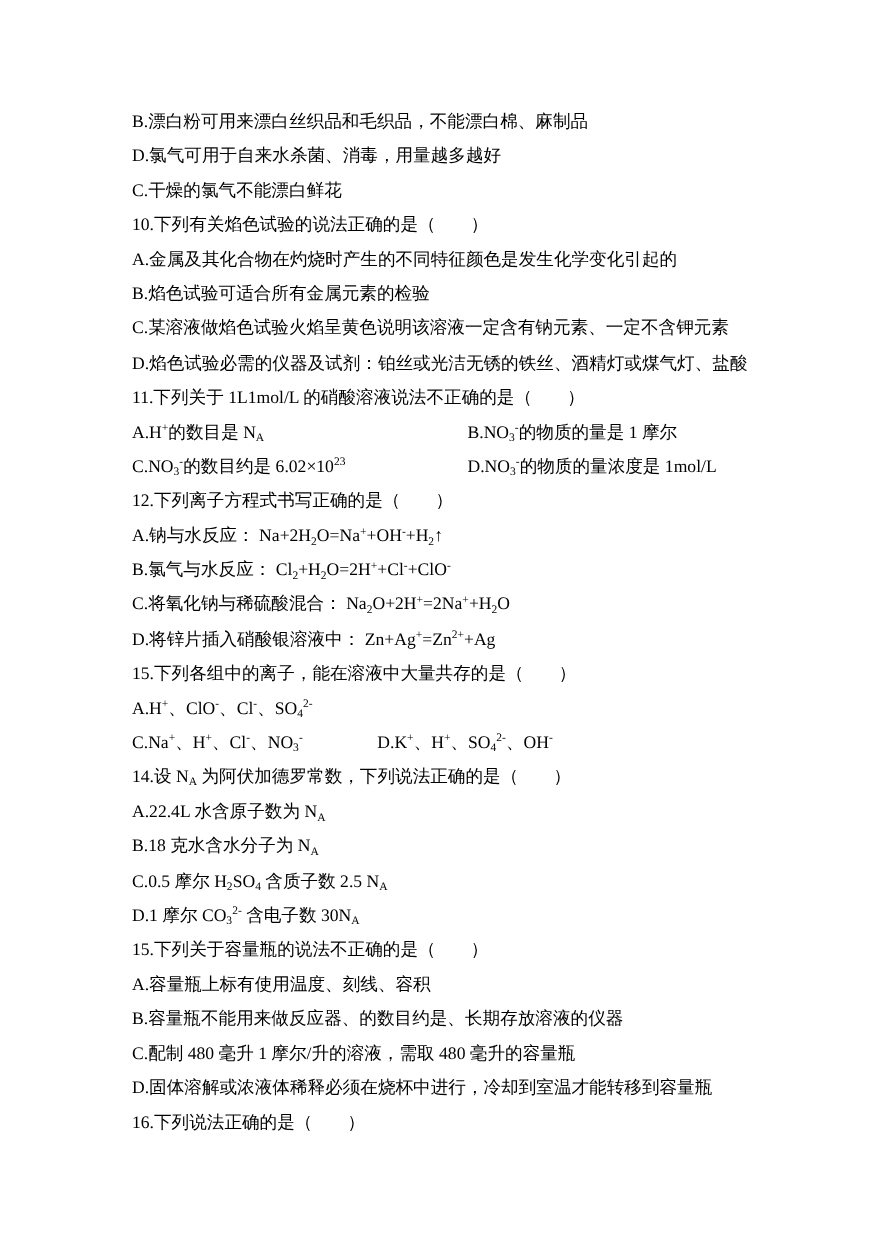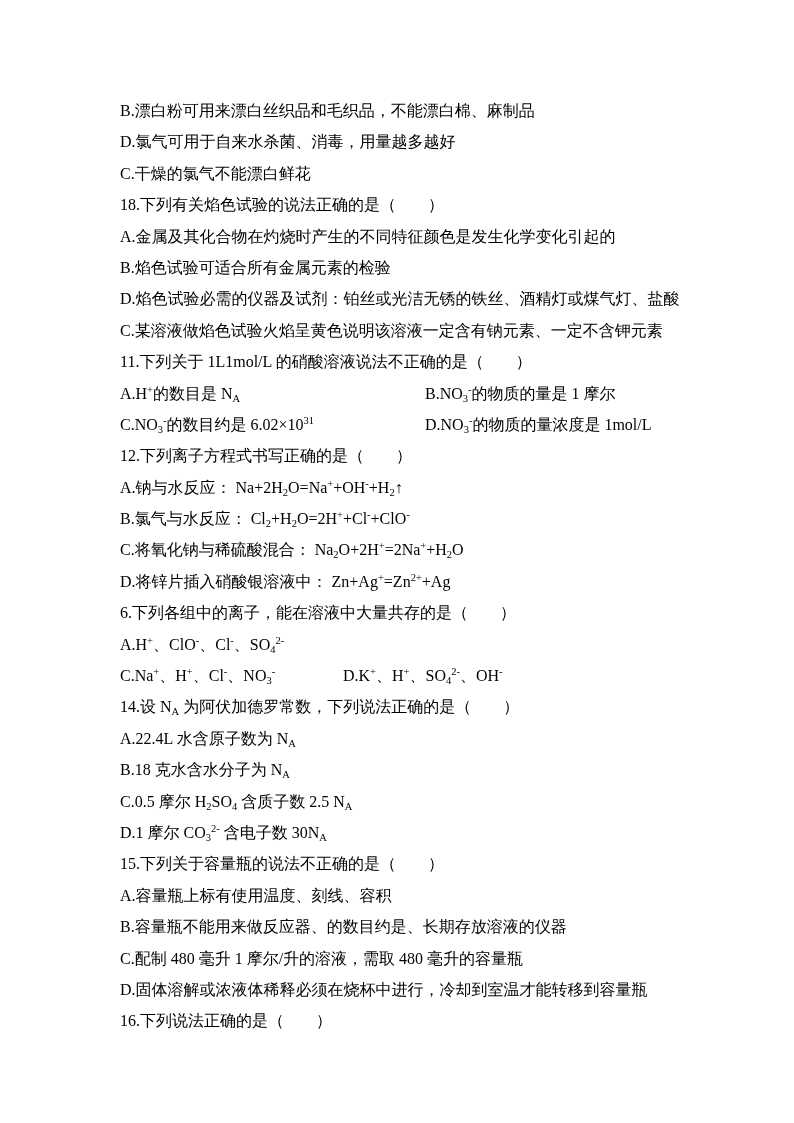--- a/index.html
+++ b/index.html
@@ -39,42 +39,42 @@
 </style>
 </head>
 <body>
 
 <div class="page">
   <div class="content">
 
     <div class="line">B.漂白粉可用来漂白丝织品和毛织品，不能漂白棉、麻制品</div>
     <div class="line">D.氯气可用于自来水杀菌、消毒，用量越多越好</div>
     <div class="line">C.干燥的氯气不能漂白鲜花</div>
-    <div class="line">18.下列有关焰色试验的说法正确的是（　　）</div>
+    <div class="line">10.下列有关焰色试验的说法正确的是（　　）</div>
     <div class="line">A.金属及其化合物在灼烧时产生的不同特征颜色是发生化学变化引起的</div>
     <div class="line">B.焰色试验可适合所有金属元素的检验</div>
+    <div class="line">C.某溶液做焰色试验火焰呈黄色说明该溶液一定含有钠元素、一定不含钾元素</div>
     <div class="line">D.焰色试验必需的仪器及试剂：铂丝或光洁无锈的铁丝、酒精灯或煤气灯、盐酸</div>
-    <div class="line">C.某溶液做焰色试验火焰呈黄色说明该溶液一定含有钠元素、一定不含钾元素</div>
     <div class="line">11.下列关于 1L1mol/L 的硝酸溶液说法不正确的是（　　）</div>
 
     <div class="line cols">
       <span class="col-left w305">A.H<sup>+</sup>的数目是 N<sub>A</sub></span>
       <span>B.NO<sub>3</sub><sup>-</sup>的物质的量是 1 摩尔</span>
     </div>
     <div class="line cols">
-      <span class="col-left w305">C.NO<sub>3</sub><sup>-</sup>的数目约是 6.02×10<sup>31</sup></span>
+      <span class="col-left w305">C.NO<sub>3</sub><sup>-</sup>的数目约是 6.02×10<sup>23</sup></span>
       <span>D.NO<sub>3</sub><sup>-</sup>的物质的量浓度是 1mol/L</span>
     </div>
 
     <div class="line">12.下列离子方程式书写正确的是（　　）</div>
     <div class="line">A.钠与水反应： Na+2H<sub>2</sub>O=Na<sup>+</sup>+OH<sup>-</sup>+H<sub>2</sub>↑</div>
     <div class="line">B.氯气与水反应： Cl<sub>2</sub>+H<sub>2</sub>O=2H<sup>+</sup>+Cl<sup>-</sup>+ClO<sup>-</sup></div>
     <div class="line">C.将氧化钠与稀硫酸混合： Na<sub>2</sub>O+2H<sup>+</sup>=2Na<sup>+</sup>+H<sub>2</sub>O</div>
     <div class="line">D.将锌片插入硝酸银溶液中： Zn+Ag<sup>+</sup>=Zn<sup>2+</sup>+Ag</div>
-    <div class="line">6.下列各组中的离子，能在溶液中大量共存的是（　　）</div>
+    <div class="line">15.下列各组中的离子，能在溶液中大量共存的是（　　）</div>
 
     <div class="line cols">
       <span class="col-left w223">A.H<sup>+</sup>、ClO<sup>-</sup>、Cl<sup>-</sup>、SO<sub>4</sub><sup>2-</sup></span>
     </div>
     <div class="line cols">
       <span class="col-left w223">C.Na<sup>+</sup>、H<sup>+</sup>、Cl<sup>-</sup>、NO<sub>3</sub><sup>-</sup></span>
       <span>D.K<sup>+</sup>、H<sup>+</sup>、SO<sub>4</sub><sup>2-</sup>、OH<sup>-</sup></span>
     </div>
 
     <div class="line">14.设 N<sub>A</sub> 为阿伏加德罗常数，下列说法正确的是（　　）</div>

